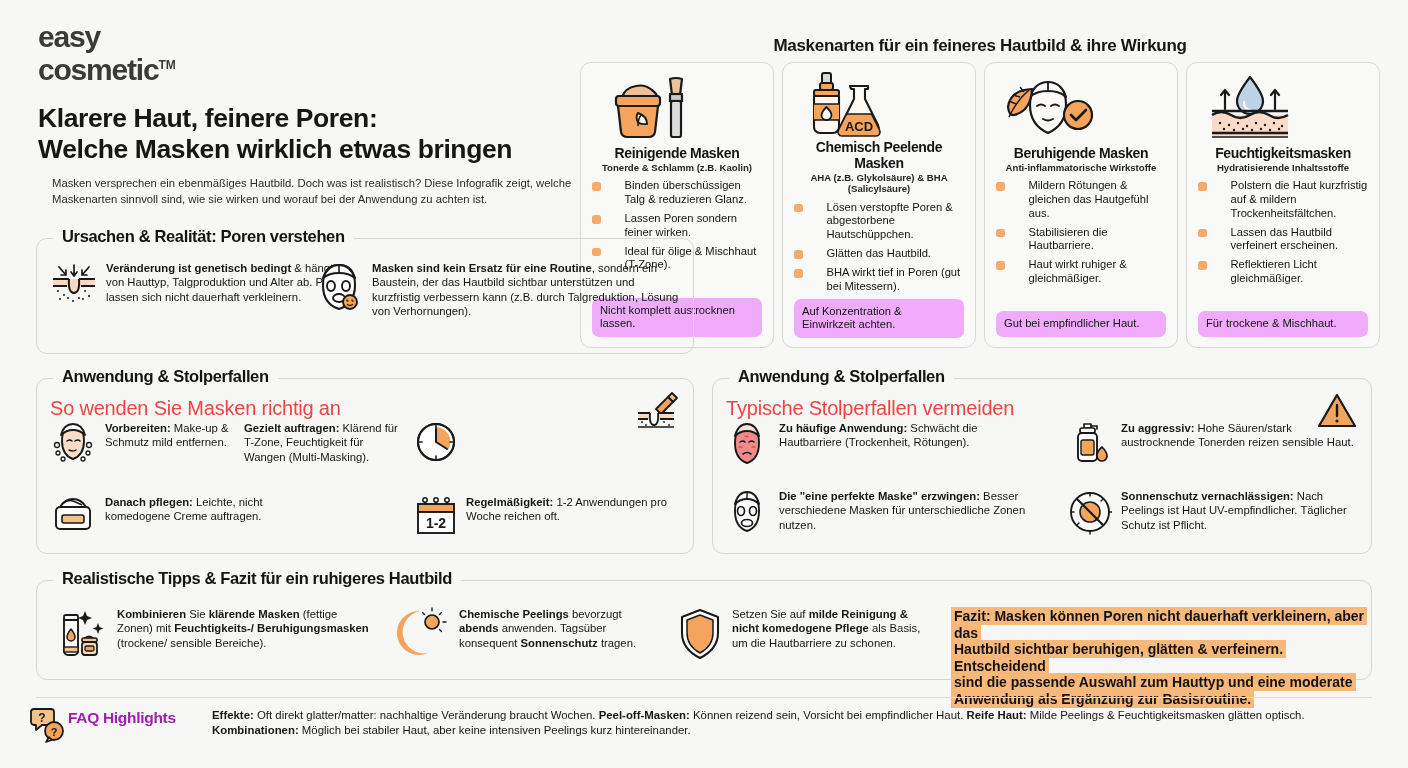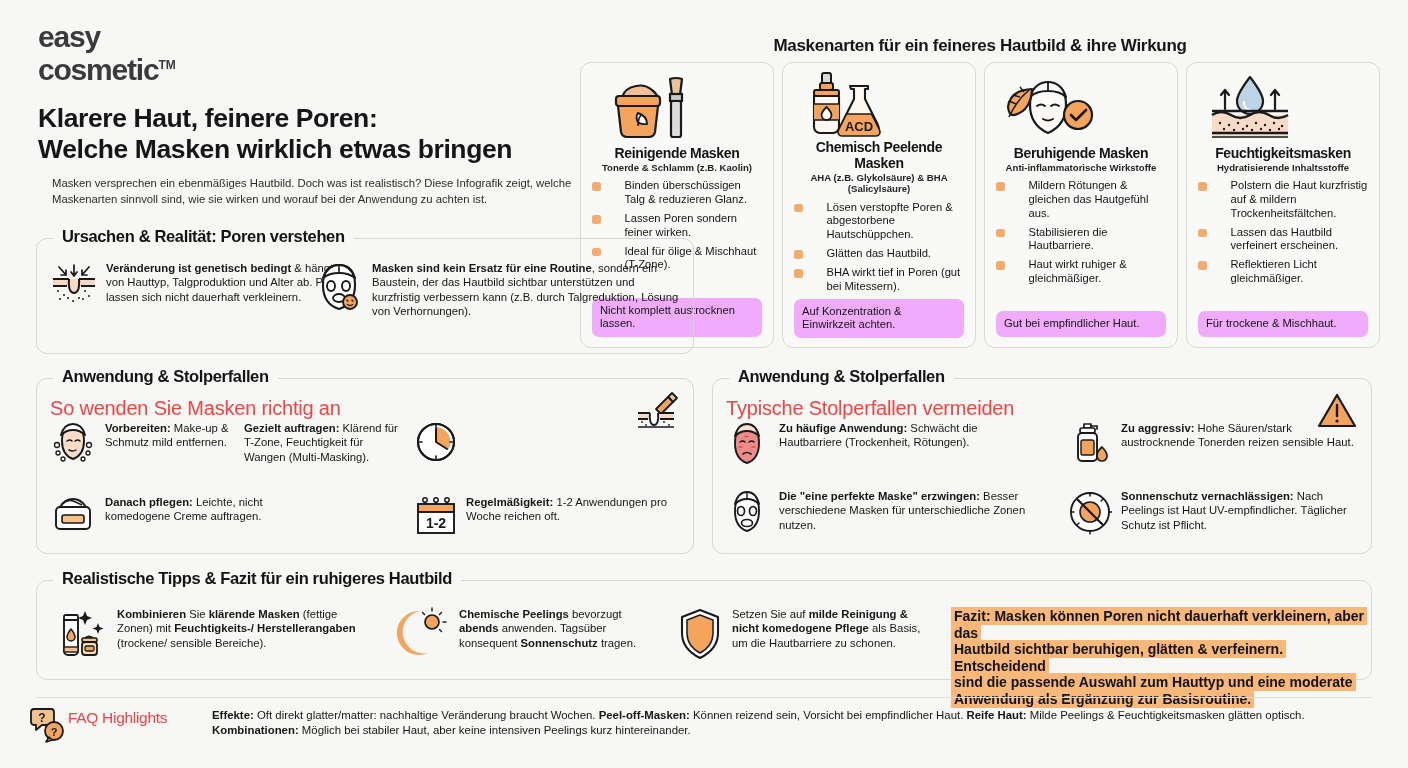--- a/index.html
+++ b/index.html
@@ -98,21 +98,21 @@
     font-size: 14px; line-height: 16.6px; font-weight: 700; color: #121212; padding-left: 20px;
   }
   .fazit span {
     background: #f7b87a; padding: 1px 3px; box-decoration-break: clone;
     -webkit-box-decoration-break: clone;
   }
 
   
   .faq-title {
     position: absolute; left: 68px; top: 709px;
-    font-size: 15.5px; font-weight: 400; letter-spacing: -0.3px; color: #ef4444;
+    font-size: 15.5px; font-weight: 700; letter-spacing: -0.3px; color: #a21caf;
   }
   .faq-text {
     position: absolute; left: 212px; top: 708px; width: 1160px;
     font-size: 11.4px; line-height: 15.4px; color: #161616;
   }
   .faq-text b { font-weight: 700; }
   .hr {
     position: absolute; left: 36px; top: 697px; width: 1336px; height: 1.3px;
     background: #dedede;
   }
@@ -516,21 +516,21 @@
           <rect x="14" y="40" width="14" height="5" fill="#f4c18a" stroke="#1a1a1a" stroke-width="1.4"></rect>
           <path d="M21 22 q4 5 4 8 a4 4 0 0 1 -8 0 q0-3 4-8z" fill="#f4a45c" stroke="#1a1a1a" stroke-width="1.5" stroke-linejoin="round"></path>
           <path d="M34 32 q5-5 10 0" fill="#f4c18a" stroke="#1a1a1a" stroke-width="1.7" stroke-linejoin="round"></path>
           <rect x="32" y="31" width="15" height="4" rx="1.5" fill="#f4c18a" stroke="#1a1a1a" stroke-width="1.6"></rect>
           <rect x="32" y="35" width="15" height="13" rx="3" fill="#f7dcbb" stroke="#1a1a1a" stroke-width="1.8"></rect>
           <rect x="35" y="39" width="9" height="5" rx="1.5" fill="#f4a45c" stroke="#1a1a1a" stroke-width="1.3"></rect>
           <path d="M35 4 l2 5 l5 2 l-5 2 l-2 5 l-2 -5 l-5 -2 l5 -2z" fill="#1a1a1a"></path>
           <path d="M48 16 l1.5 4 l4 1.5 l-4 1.5 l-1.5 4 l-1.5 -4 l-4 -1.5 l4 -1.5z" fill="#1a1a1a"></path>
         </svg>
       </span>
-      <span class="txt" id="tip0"><b>Kombinieren </b><span>Sie </span><b>klärende Masken </b><span>(fettige Zonen) mit </span><b>Feuchtigkeits-/ Herstellerangaben </b><span>(trockene/ sensible Bereiche).</span></span>
+      <span class="txt" id="tip0"><b>Kombinieren </b><span>Sie </span><b>klärende Masken </b><span>(fettige Zonen) mit </span><b>Feuchtigkeits-/ Beruhigungsmasken </b><span>(trockene/ sensible Bereiche).</span></span>
     </div>
 
     <div class="row" style="position:absolute; left:355px; top:26px; width:265px;">
       <span class="ico">
         <svg width="58" height="52" viewBox="0 0 58 52">
           <path d="M28 4 a22 22 0 1 0 8 42 a18 18 0 0 1 -8 -42z" fill="#f4a45c" stroke="none"></path>
           <circle cx="40" cy="15" r="7" fill="#f4a45c" stroke="#1a1a1a" stroke-width="1.7"></circle>
           <g stroke="#1a1a1a" stroke-width="1.4" stroke-linecap="round">
             <path d="M40 4 v-3"></path>
               <path d="M51 15 h3"></path>

